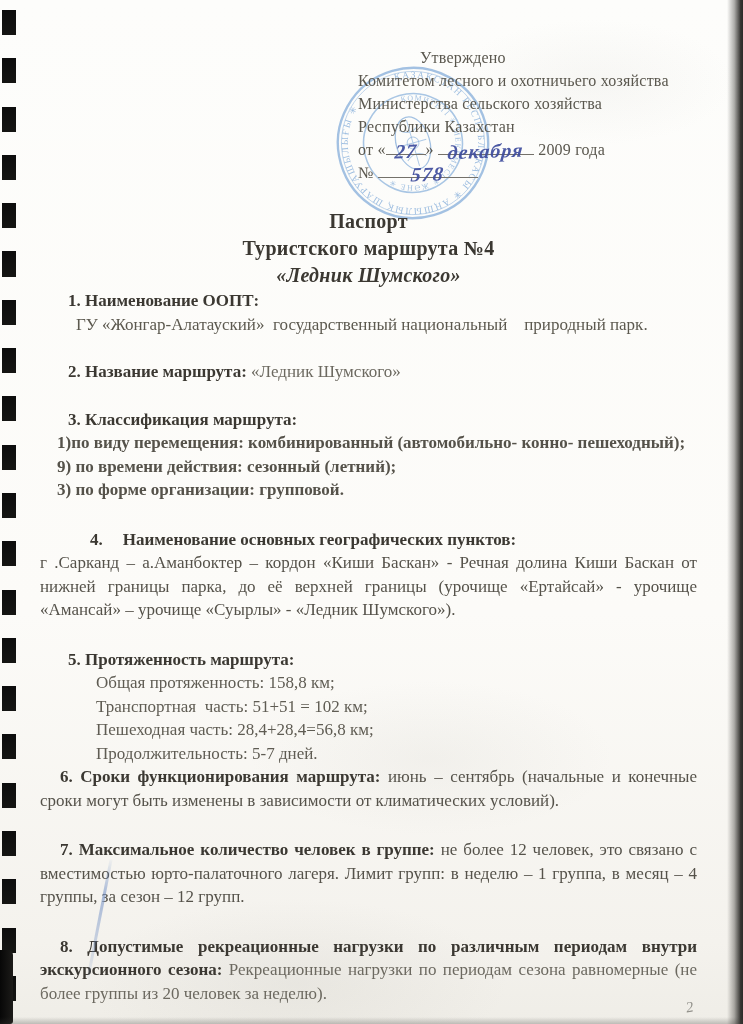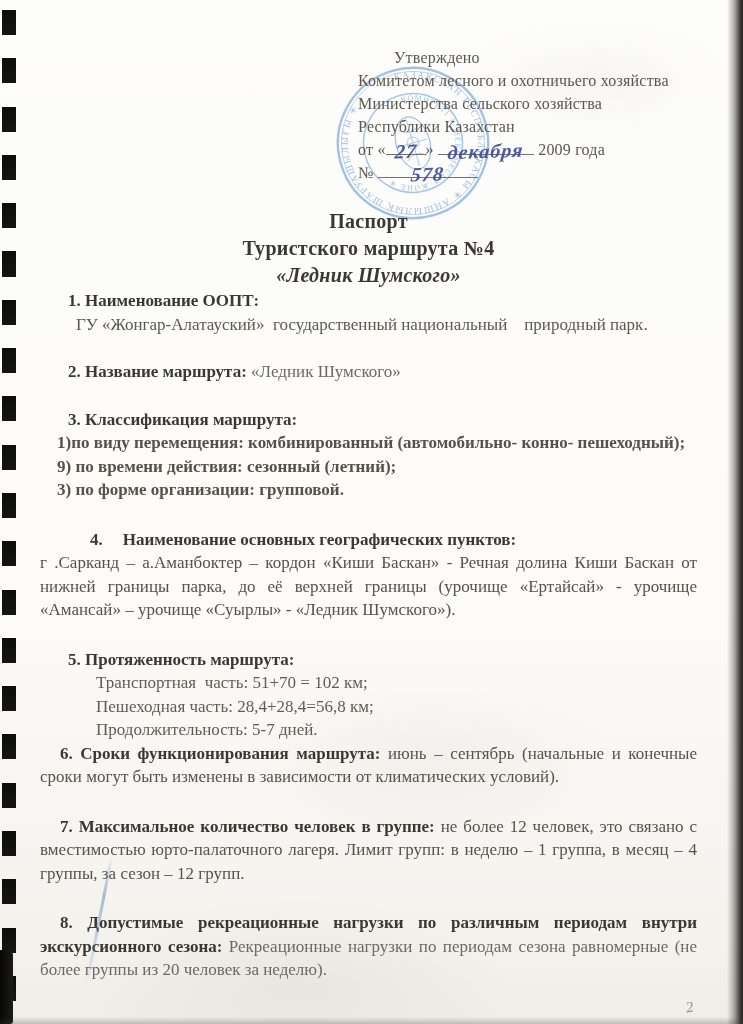--- a/index.html
+++ b/index.html
@@ -36,21 +36,21 @@
     background:linear-gradient(90deg, rgba(90,88,84,0) 0%, rgba(80,78,74,.45) 45%, #373633 85%, #2c2b29 100%);
   }
   .edge-bottom {
     position:absolute; left:0; bottom:0; width:100%; height:7px;
     background:linear-gradient(180deg, rgba(60,60,56,0), rgba(60,60,56,.28));
   }
   .content { position:relative; height:100%; box-sizing:border-box; padding:46px 46px 0 40px; }
 
   
   .approval { margin-left:318px; font-size:16px; line-height:23px; color:#5a574e; letter-spacing:.2px; }
-  .approval .centered { margin-left:36px; }
+  .approval .centered { margin-left:62px; }
   .blank { display:inline-block; border-bottom:1px solid #74716a; text-align:center; height:16px; vertical-align:baseline; }
   .blank.short { width:40px; }
   .blank.mid { width:96px; }
   .blank.long { width:100px; }
   .hw {
     display:inline-block; color:#3e4c9d; font-style:italic; font-weight:bold;
     font-size:20px; line-height:12px; transform:skewX(-8deg) rotate(-2deg);
     position:relative; top:3px; letter-spacing:1px; opacity:.92;
   }
 
@@ -166,21 +166,22 @@
       </div>
 
       <div class="item mt26">
         <div class="i4-head"><span class="b num">4.</span><span class="b">Наименование основных географических пунктов:</span></div>
         <div class="para" style="text-indent:0;">г .Сарканд –  а.Аманбоктер – кордон «Киши Баскан» - Речная долина Киши Баскан от нижней границы парка, до её верхней границы (урочище «Ертайсай» - урочище «Амансай» – урочище «Суырлы» - «Ледник Шумского»).</div>
       </div>
 
       <div class="item mt26">
         <div class="head-indent"><span class="b">5.</span> <span class="b">Протяженность маршрута:</span></div>
         <div class="i5-lines">
-          <div class="pre">Транспортная  часть: 51+70 = 102 км;</div>
+          <div class="pre">Общая протяженность: 158,8 км;</div>
+          <div class="pre">Транспортная  часть: 51+51 = 102 км;</div>
           <div class="pre">Пешеходная часть: 28,4+28,4=56,8 км;</div>
           <div class="pre">Продолжительность: 5-7 дней.</div>
         </div>
       </div>
 
       <p class="para mt30"><span class="b">6.</span> <span class="b">Сроки функционирования маршрута:</span> <span>июнь – сентябрь (начальные и конечные сроки могут быть изменены в зависимости от климатических условий).</span></p>
 
       <p class="para mt26"><span class="b">7.</span> <span class="b">Максимальное количество человек в группе:</span> <span>не более 12 человек,  это связано с вместимостью юрто-палаточного лагеря. Лимит групп: в неделю – 1 группа, в месяц – 4 группы, за сезон – 12 групп.</span></p>
 
       <p class="para mt26"><span class="b">8.</span> <span class="b">Допустимые рекреационные нагрузки по различным периодам внутри экскурсионного сезона:</span> <span class="faded">Рекреационные нагрузки по периодам сезона равномерные (не более группы из 20 человек за неделю).</span></p>

